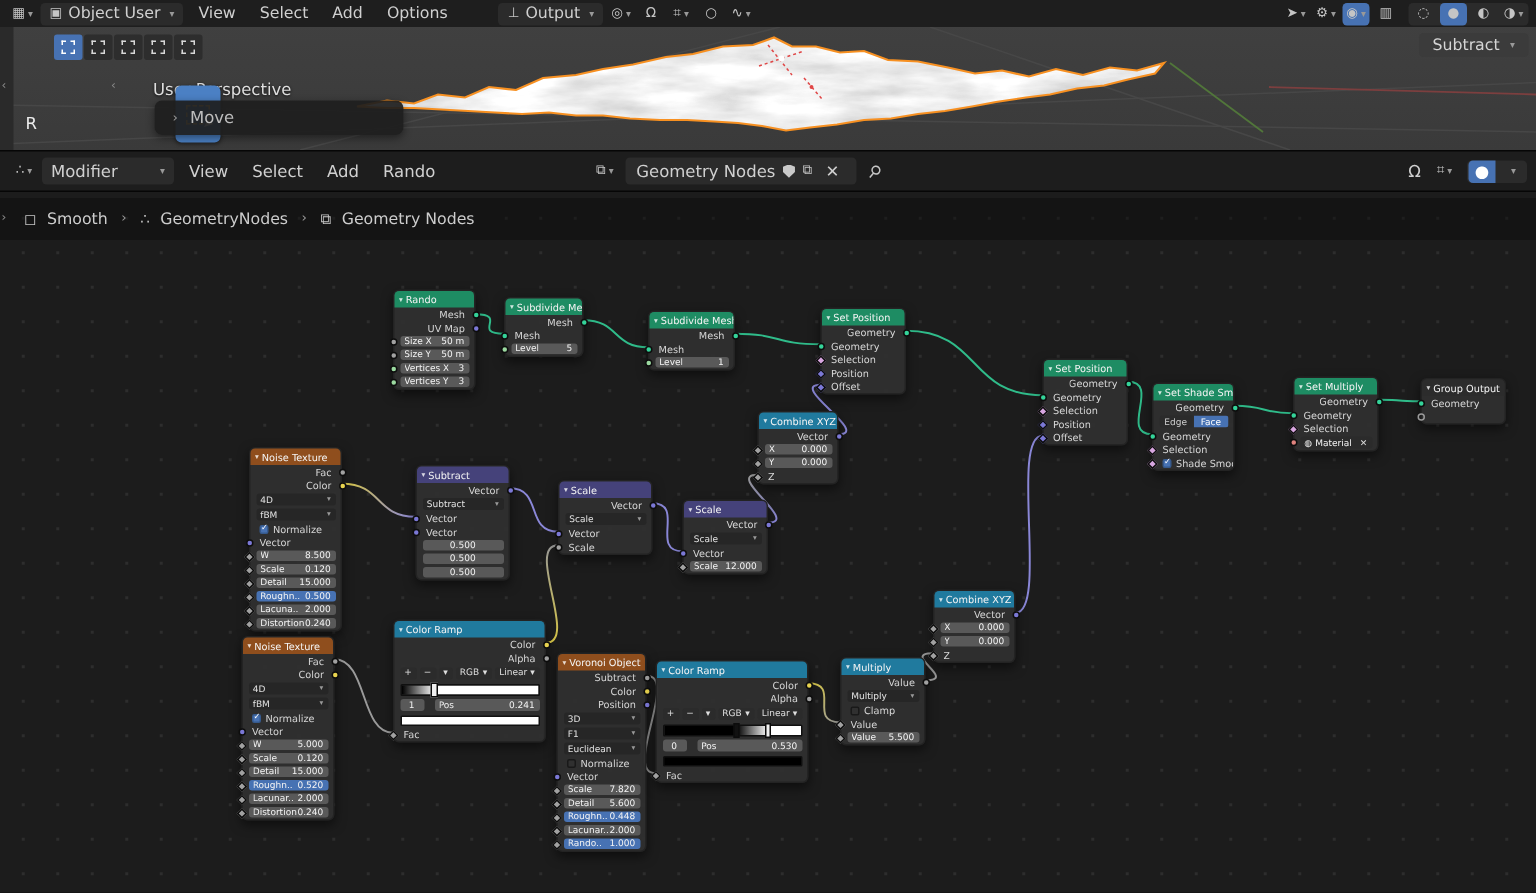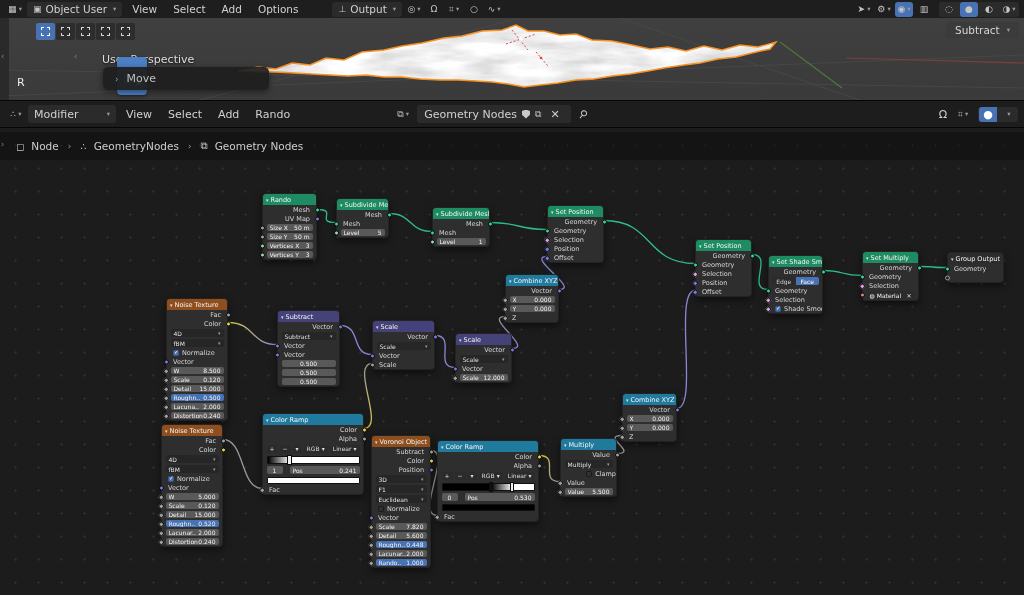--- a/index.html
+++ b/index.html
@@ -403,21 +403,21 @@
       <path d="M559 289.5 C581 289.5 525 256.5 547 256.5" fill="none" stroke="url(#lg11)" stroke-width="1.3"></path>
       <path d="M364 428.5 C386 428.5 350 363.5 372 363.5" fill="none" stroke="url(#lg12)" stroke-width="1.3"></path>
       <path d="M223 439.5 C245 439.5 240 488.5 262 488.5" fill="none" stroke="url(#lg13)" stroke-width="1.3"></path>
       <path d="M431 450.5 C453 450.5 415 515.5 437 515.5" fill="none" stroke="url(#lg14)" stroke-width="1.3"></path>
       <path d="M539 455.5 C561 455.5 538 481.5 560 481.5" fill="none" stroke="url(#lg15)" stroke-width="1.3"></path>
       <path d="M617 453.5 C639 453.5 600 435.5 622 435.5" fill="none" stroke="url(#lg16)" stroke-width="1.3"></path>
       <path d="M677 408.5 C699 408.5 673 290.5 695 290.5" fill="none" stroke="url(#lg17)" stroke-width="1.3"></path>
     </svg>
   <div class="bc" id="breadcrumb">
       <span class="ic">◻</span>
-      <span>Node</span>
+      <span>Smooth</span>
       <span class="sep">›</span>
       <span class="ic">∴</span>
       <span>GeometryNodes</span>
       <span class="sep">›</span>
       <span class="ic">⧉</span>
       <span>Geometry Nodes</span>
     </div>
   <span class="edge-chev" style="left:1px;top:12px;z-index:4;">›</span>
   <div id="nodes">
       <div class="node" style="left: 262px; top: 65px; width: 55px;">
@@ -1129,21 +1129,21 @@
           <div class="nrow o" style="height: 9px;">
             <span class="nlbl">Value</span>
             <span class="sock r sk-val"></span>
           </div>
           <div class="nrow" style="height: 10px;">
             <div class="dd">
               <span>Multiply</span>
               <span class="hc">▾</span>
             </div>
           </div>
-          <div class="nrow i" style="height: 9px; justify-content: flex-end;">
+          <div class="nrow i" style="height: 9px;">
             <span class="cbx"></span>
             <span class="nlbl">Clamp</span>
           </div>
           <div class="nrow i" style="height: 9px;">
             <span class="sock l sk-val dia"></span>
             <span class="nlbl">Value</span>
           </div>
           <div class="nrow" style="height: 9px;">
             <span class="sock l sk-val dia"></span>
             <div class="fld">

